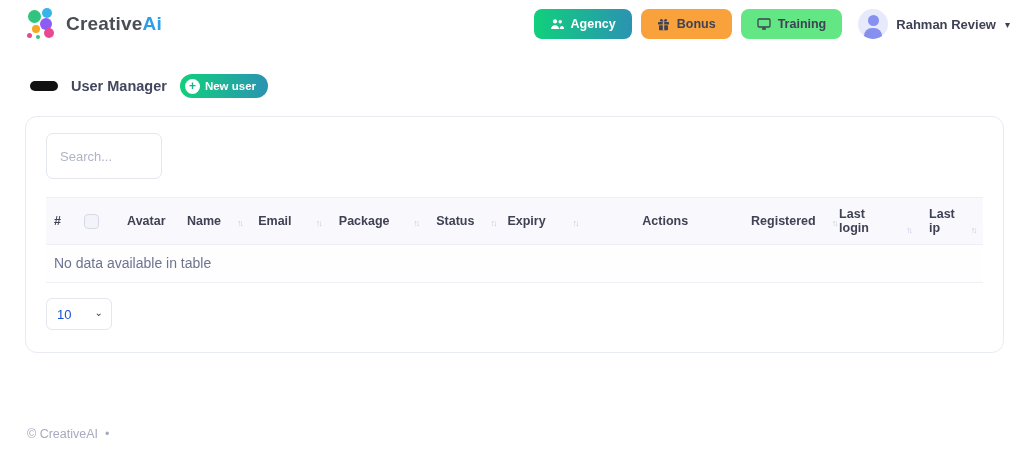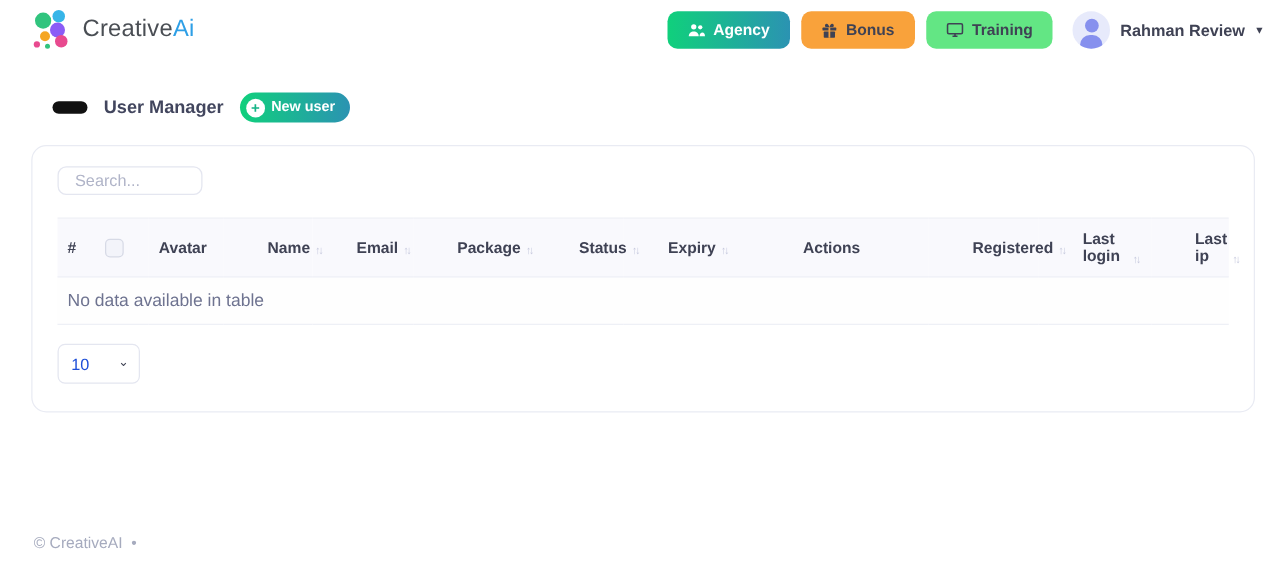--- a/index.html
+++ b/index.html
@@ -11,60 +11,60 @@
   .logo { display:flex; align-items:center; gap:6px; }
   .logo-mark { position:relative; width:34px; height:34px; }
   .logo-mark i { position:absolute; border-radius:50%; display:block; }
   .d1 { width:13px; height:13px; left:2px; top:3px; background:#31c47e; }
   .d2 { width:10px; height:10px; left:16px; top:1px; background:#37b5e8; }
   .d3 { width:12px; height:12px; left:14px; top:11px; background:#8b5cf6; }
   .d4 { width:10px; height:10px; left:18px; top:21px; background:#e84a8f; }
   .d5 { width:8px;  height:8px;  left:6px;  top:18px; background:#f5a623; }
   .d6 { width:5px;  height:5px;  left:1px;  top:26px; background:#e84a8f; }
   .d7 { width:4px;  height:4px;  left:10px; top:28px; background:#31c47e; }
-  .logo-text { font-size:19px; font-weight:normal; letter-spacing:.2px; color:#4a4e54; }
+  .logo-text { font-size:19px; font-weight:bold; letter-spacing:.2px; color:#4a4e54; }
   .logo-text .accent { color:#2e9fe6; }
 
   .nav-buttons { margin-left:auto; display:flex; gap:9px; }
   .nav-btn { display:flex; align-items:center; gap:7px; height:30px; padding:0 16px;
              border:none; border-radius:8px; font-family:inherit; font-size:12.5px; font-weight:bold; cursor:pointer; }
   .btn-agency { background:linear-gradient(90deg,#10d07c,#2b93b2); color:#fff; }
   .btn-bonus { background:#f9a23b; color:#3f4254; }
   .btn-training { background:#63e684; color:#3f4254; }
   .btn-support { background:#41b9f0; color:#3f4254; }
   .nav-btn svg { display:block; }
 
   .user-menu { display:flex; align-items:center; gap:8px; margin-left:16px; cursor:pointer; }
   .avatar { width:30px; height:30px; border-radius:50%; background:#e7eafb; position:relative; overflow:hidden; }
   .avatar .head { position:absolute; width:11px; height:11px; border-radius:50%; background:#8690ee; left:9.5px; top:6px; }
   .avatar .body { position:absolute; width:18px; height:12px; border-radius:8px 8px 0 0; background:#8690ee; left:6px; top:19px; }
   .user-name { font-size:13px; font-weight:bold; color:#3f4254; }
   .caret { font-size:10px; color:#3f4254; margin-left:1px; }
 
   
-  .title-row { display:flex; align-items:center; gap:13px; padding:0 42px; margin-top:26px; }
+  .title-row { display:flex; align-items:center; gap:13px; padding:0 30px; margin-top:26px; }
   .sidebar-toggle { width:28px; height:10px; background:#111; border-radius:6px; cursor:pointer; }
   .page-title { font-size:14.5px; font-weight:bold; color:#42465e; }
   .new-user-btn { display:flex; align-items:center; gap:5px; height:24px; padding:0 12px 0 5px;
                   border:none; border-radius:13px; background:linear-gradient(90deg,#10d07c,#2b93b2);
                   color:#fff; font-family:inherit; font-size:11.5px; font-weight:bold; cursor:pointer; }
   .plus-circle { width:15px; height:15px; border-radius:50%; background:#fff; color:#15b487;
                  display:flex; align-items:center; justify-content:center; font-size:12px; font-weight:bold; line-height:1; }
 
   
   .card { margin:18px 20px 0 25px; background:#fff; border:1px solid #e9ebf3; border-radius:12px; padding:16px 20px 22px; }
-  .search-input { width:116px; height:23px; border:1px solid #e4e6f0; border-radius:7px; padding:0 13px;
+  .search-input { width:116px; height:46px; border:1px solid #e4e6f0; border-radius:7px; padding:0 13px;
                   font-family:inherit; font-size:13px; color:#42465e; outline:none; background:#fff; }
   .search-input::placeholder { color:#b0b4c8; }
 
   table { width:100%; border-collapse:collapse; margin-top:18px; table-layout:fixed; }
   thead tr { background:#f9f9fd; }
   th { border-top:1px solid #eef0f6; border-bottom:1px solid #eef0f6; padding:9px 8px;
        font-size:12.5px; font-weight:bold; color:#3f4254; text-align:left; }
-  th .th-inner { display:flex; align-items:flex-end; justify-content:space-between; gap:4px;margin-left:27px; }
+  th .th-inner { display:flex; align-items:flex-end; justify-content:space-between; gap:16px; }
   th.center { text-align:center; }
   .sort-icon { font-size:9px; color:#c7cade; letter-spacing:-2px; white-space:nowrap; cursor:pointer; padding-right:2px; }
   .cb { display:inline-block; width:15px; height:15px; border:1px solid #d7dae6; border-radius:4px; background:#f3f4fa; cursor:pointer; vertical-align:middle; }
   td.empty { font-size:14px; color:#6e7390; padding:10px 8px 11px; border-bottom:1px solid #eef0f6; background:#fefefe; }
 
   .table-footer { display:flex; justify-content:space-between; align-items:flex-start; margin-top:15px; }
   .length-select { appearance:none; -webkit-appearance:none; width:66px; height:32px; border:1px solid #e4e6f0; border-radius:6px;
                    background:#fff; font-family:inherit; font-size:13px; color:#1d4ed8; padding:0 10px; cursor:pointer; }
   .select-wrap { position:relative; display:inline-block; }
   .select-wrap .chev { position:absolute; right:9px; top:9px; font-size:10px; color:#3f4254; pointer-events:none; }

